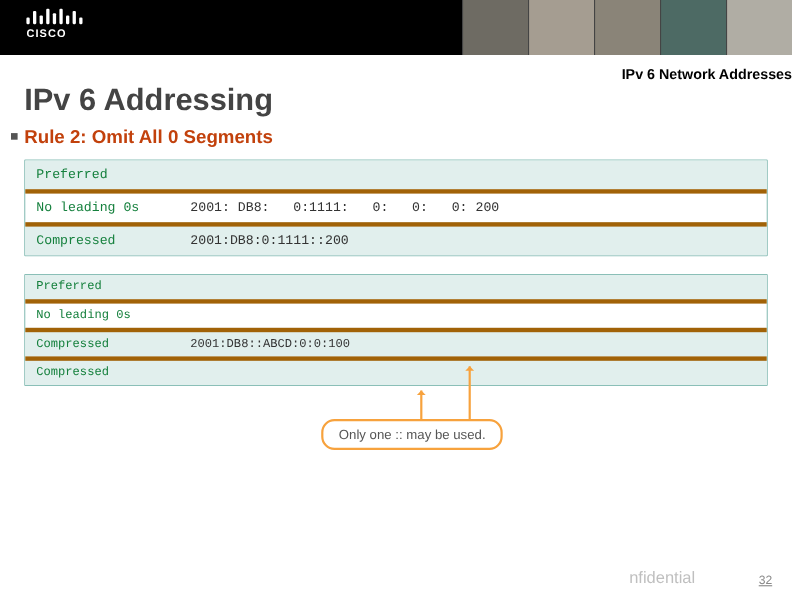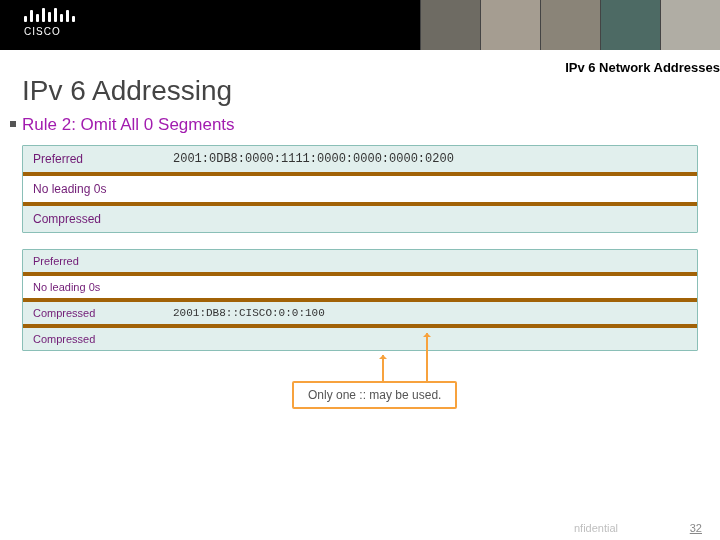--- a/index.html
+++ b/index.html
@@ -14,62 +14,62 @@
   .logo-bars span { width: 3px; background: #fff; border-radius: 1px; }
   .logo-bars span:nth-child(1){height:6px}
   .logo-bars span:nth-child(2){height:12px}
   .logo-bars span:nth-child(3){height:8px}
   .logo-bars span:nth-child(4){height:14px}
   .logo-bars span:nth-child(5){height:10px}
   .logo-bars span:nth-child(6){height:14px}
   .logo-bars span:nth-child(7){height:8px}
   .logo-bars span:nth-child(8){height:12px}
   .logo-bars span:nth-child(9){height:6px}
-  .logo-text { color:#fff; font-size:10px; font-weight:normal; letter-spacing:1px; margin-top:4px; }
+  .logo-text { color:#fff; font-size:10px; font-weight:bold; letter-spacing:1px; margin-top:4px; }
 
   .banner .photos { margin-left: auto; display:flex; }
   .photo { width: 60px; height: 50px; background: #7a7a72; border-left: 1px solid #444; }
   .photo:nth-child(1){background:#6e6b63}
   .photo:nth-child(2){background:#a59d91}
   .photo:nth-child(3){background:#8a8478}
   .photo:nth-child(4){background:#4d6a64}
   .photo:nth-child(5){background:#b0ada4}
 
   
   .subhead { font-weight:bold; font-size:13px; margin:10px 0 0 22px;text-align:right; }
-  .title   { font-weight:normal; font-size:28px; color:#444; margin:0 0 8px 22px; }
-  .rule    { font-weight:normal; font-size:17px; color:#a21caf; margin:6px 0 10px 22px; position:relative; }
+  .title   { font-weight:bold; font-size:28px; color:#444; margin:0 0 8px 22px; }
+  .rule    { font-weight:bold; font-size:17px; color:#c2410c; margin:6px 0 10px 22px; position:relative; }
   .rule::before { content:""; position:absolute; left:-12px; top:6px; width:6px; height:6px; background:#555; }
 
   
   .tables { margin: 0 22px; }
   .block { border:1px solid #8abfb7; border-radius:1px; margin-bottom:16px; }
   .row { display:flex; border-top:4px solid #a16207; }
   .row:first-child{border-top:none;}
   .row.head { background:#e1efed; }
-  .row .label { width:140px; padding:6px 10px; font-size:12px; color:#701a75; }
+  .row .label { width:140px; padding:6px 10px; font-size:12px; color:#15803d;font-family:Liberation Mono, monospace; }
   .row .value { flex:1; padding:6px 10px; font-family: "Courier New", monospace; font-size:12px; white-space: pre; color:#333; }
   .block2 .row .label, .block2 .row .value { font-size:11px; padding:5px 10px; }
 
   
   .callout-wrap { position:relative; height: 42px; }
   .callout {
     position:absolute; left:270px; bottom:0;
-    background:#fff; border:2px solid #f7a23d; border-radius:2px;
+    background:#fff; border:2px solid #f7a23d; border-radius:12px;
     padding:5px 14px; font-size:12px; color:#555;
   }
   .arrow { position:absolute; background:#f7a23d; width:2px; }
   .arrow .head { position:absolute; width:0;height:0; border:4px solid transparent; }
   .arrow.a1 { left:360px; height:26px; bottom:28px; }
   .arrow.a1 .head{ top:-4px; left:-3px; border-bottom-color:#f7a23d;}
   .arrow.a2 { left:404px; height:48px; bottom:28px; }
   .arrow.a2 .head{ top:-4px; left:-3px; border-bottom-color:#f7a23d;}
 
   
-  .foot-conf { position:absolute; right:102px; bottom:6px; font-size:11px; color:#bfbfbf;margin-left:36px; }
+  .foot-conf { position:absolute; right:88px; bottom:6px; font-size:15px; color:#bfbfbf;margin-left:36px; }
   .foot-num  { position:absolute; right:18px; bottom:6px; font-size:11px; color:#888;text-decoration:underline; }
 </style>
 </head>
 <body>
 
 <div class="banner">
   <div class="logo">
     <div class="logo-bars">
       <span></span>
         <span></span>
@@ -94,40 +94,41 @@
 
 <div class="subhead">IPv 6 Network Addresses</div>
 <div class="title">IPv 6 Addressing</div>
 <div class="rule">Rule 2: Omit All 0 Segments</div>
 
 <div class="tables">
 
   <div class="block">
     <div class="row head">
       <div class="label">Preferred</div>
-      <div class="value">2001:0DB8:0000:1111:0000:0000:0000:0200</div>
     </div>
     <div class="row">
       <div class="label">No leading 0s</div>
+      <div class="value">2001: DB8:   0:1111:   0:   0:   0: 200</div>
     </div>
     <div class="row head">
       <div class="label">Compressed</div>
+      <div class="value">2001:DB8:0:1111::200</div>
     </div>
   </div>
 
   <div class="block block2">
     <div class="row head">
       <div class="label">Preferred</div>
     </div>
     <div class="row">
       <div class="label">No leading 0s</div>
     </div>
     <div class="row head">
       <div class="label">Compressed</div>
-      <div class="value">2001:DB8::CISCO:0:0:100</div>
+      <div class="value">2001:DB8::ABCD:0:0:100</div>
     </div>
     <div class="row head">
       <div class="label">Compressed</div>
     </div>
   </div>
 
   <div class="callout-wrap">
     <div class="arrow a1">
         <div class="head"></div>
       </div>

